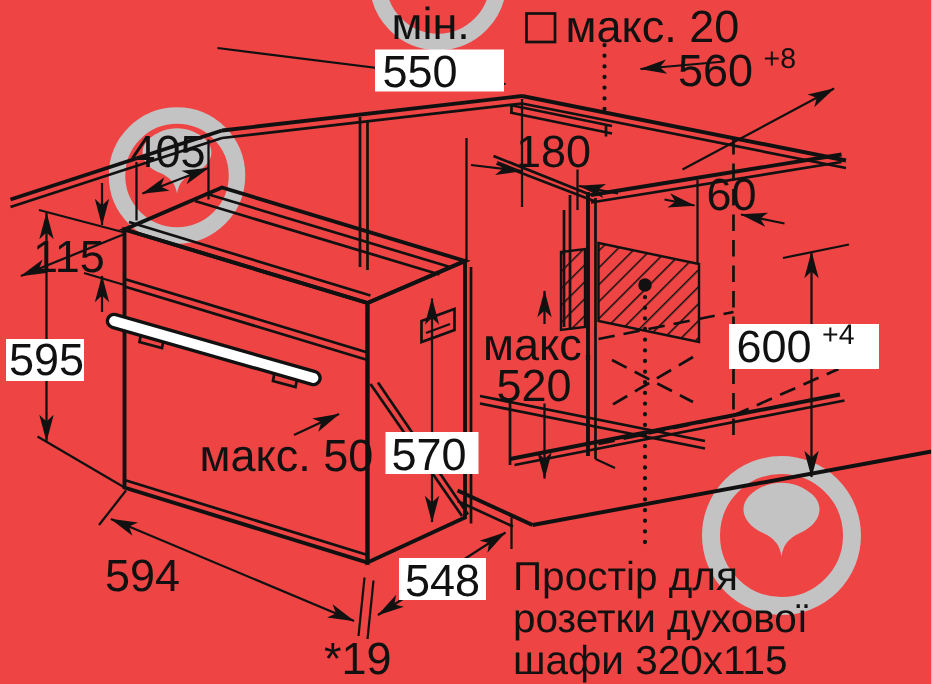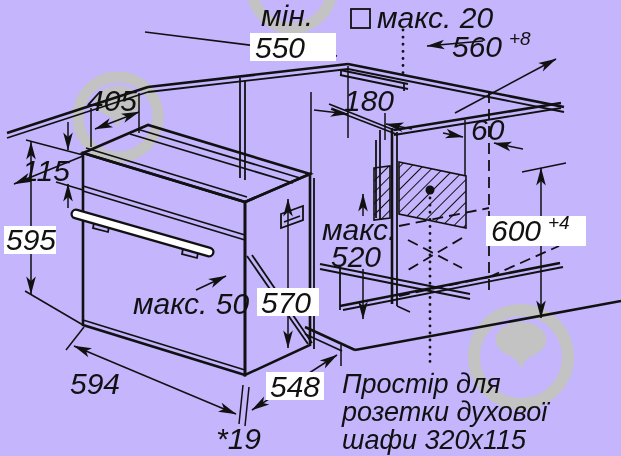--- a/index.html
+++ b/index.html
@@ -1,16 +1,16 @@
 <!DOCTYPE html>
 <html><head>
 <meta charset="utf-8">
 <style>
   html,body{margin:0;padding:0;background:#ffffff;}
-  .stage{width:621px;height:456px;background:#c4b5fd;position:relative;overflow:hidden;font-style:italic;}
+  .stage{width:621px;height:456px;background:#ef4444;position:relative;overflow:hidden;}
   svg{display:block;}
   .dimtxt{font-family:"Liberation Sans","DejaVu Sans",sans-serif;font-size:30px;fill:#111;}
   .suptxt{font-family:"Liberation Sans","DejaVu Sans",sans-serif;font-size:19px;fill:#111;}
   .notetxt{font-family:"Liberation Sans","DejaVu Sans",sans-serif;font-size:27px;fill:#111;}
   .s{stroke:#111;stroke-width:2.6;fill:none;}
   .m{stroke:#111;stroke-width:1.8;fill:none;}
   .d{stroke:#111;stroke-width:1.5;fill:none;}
   .dash{stroke:#111;stroke-width:1.8;fill:none;stroke-dasharray:11 6;}
   .dots{stroke:#111;stroke-width:2.8;fill:none;stroke-dasharray:0.1 7;stroke-linecap:round;}
   .bg{fill:#fff;}

